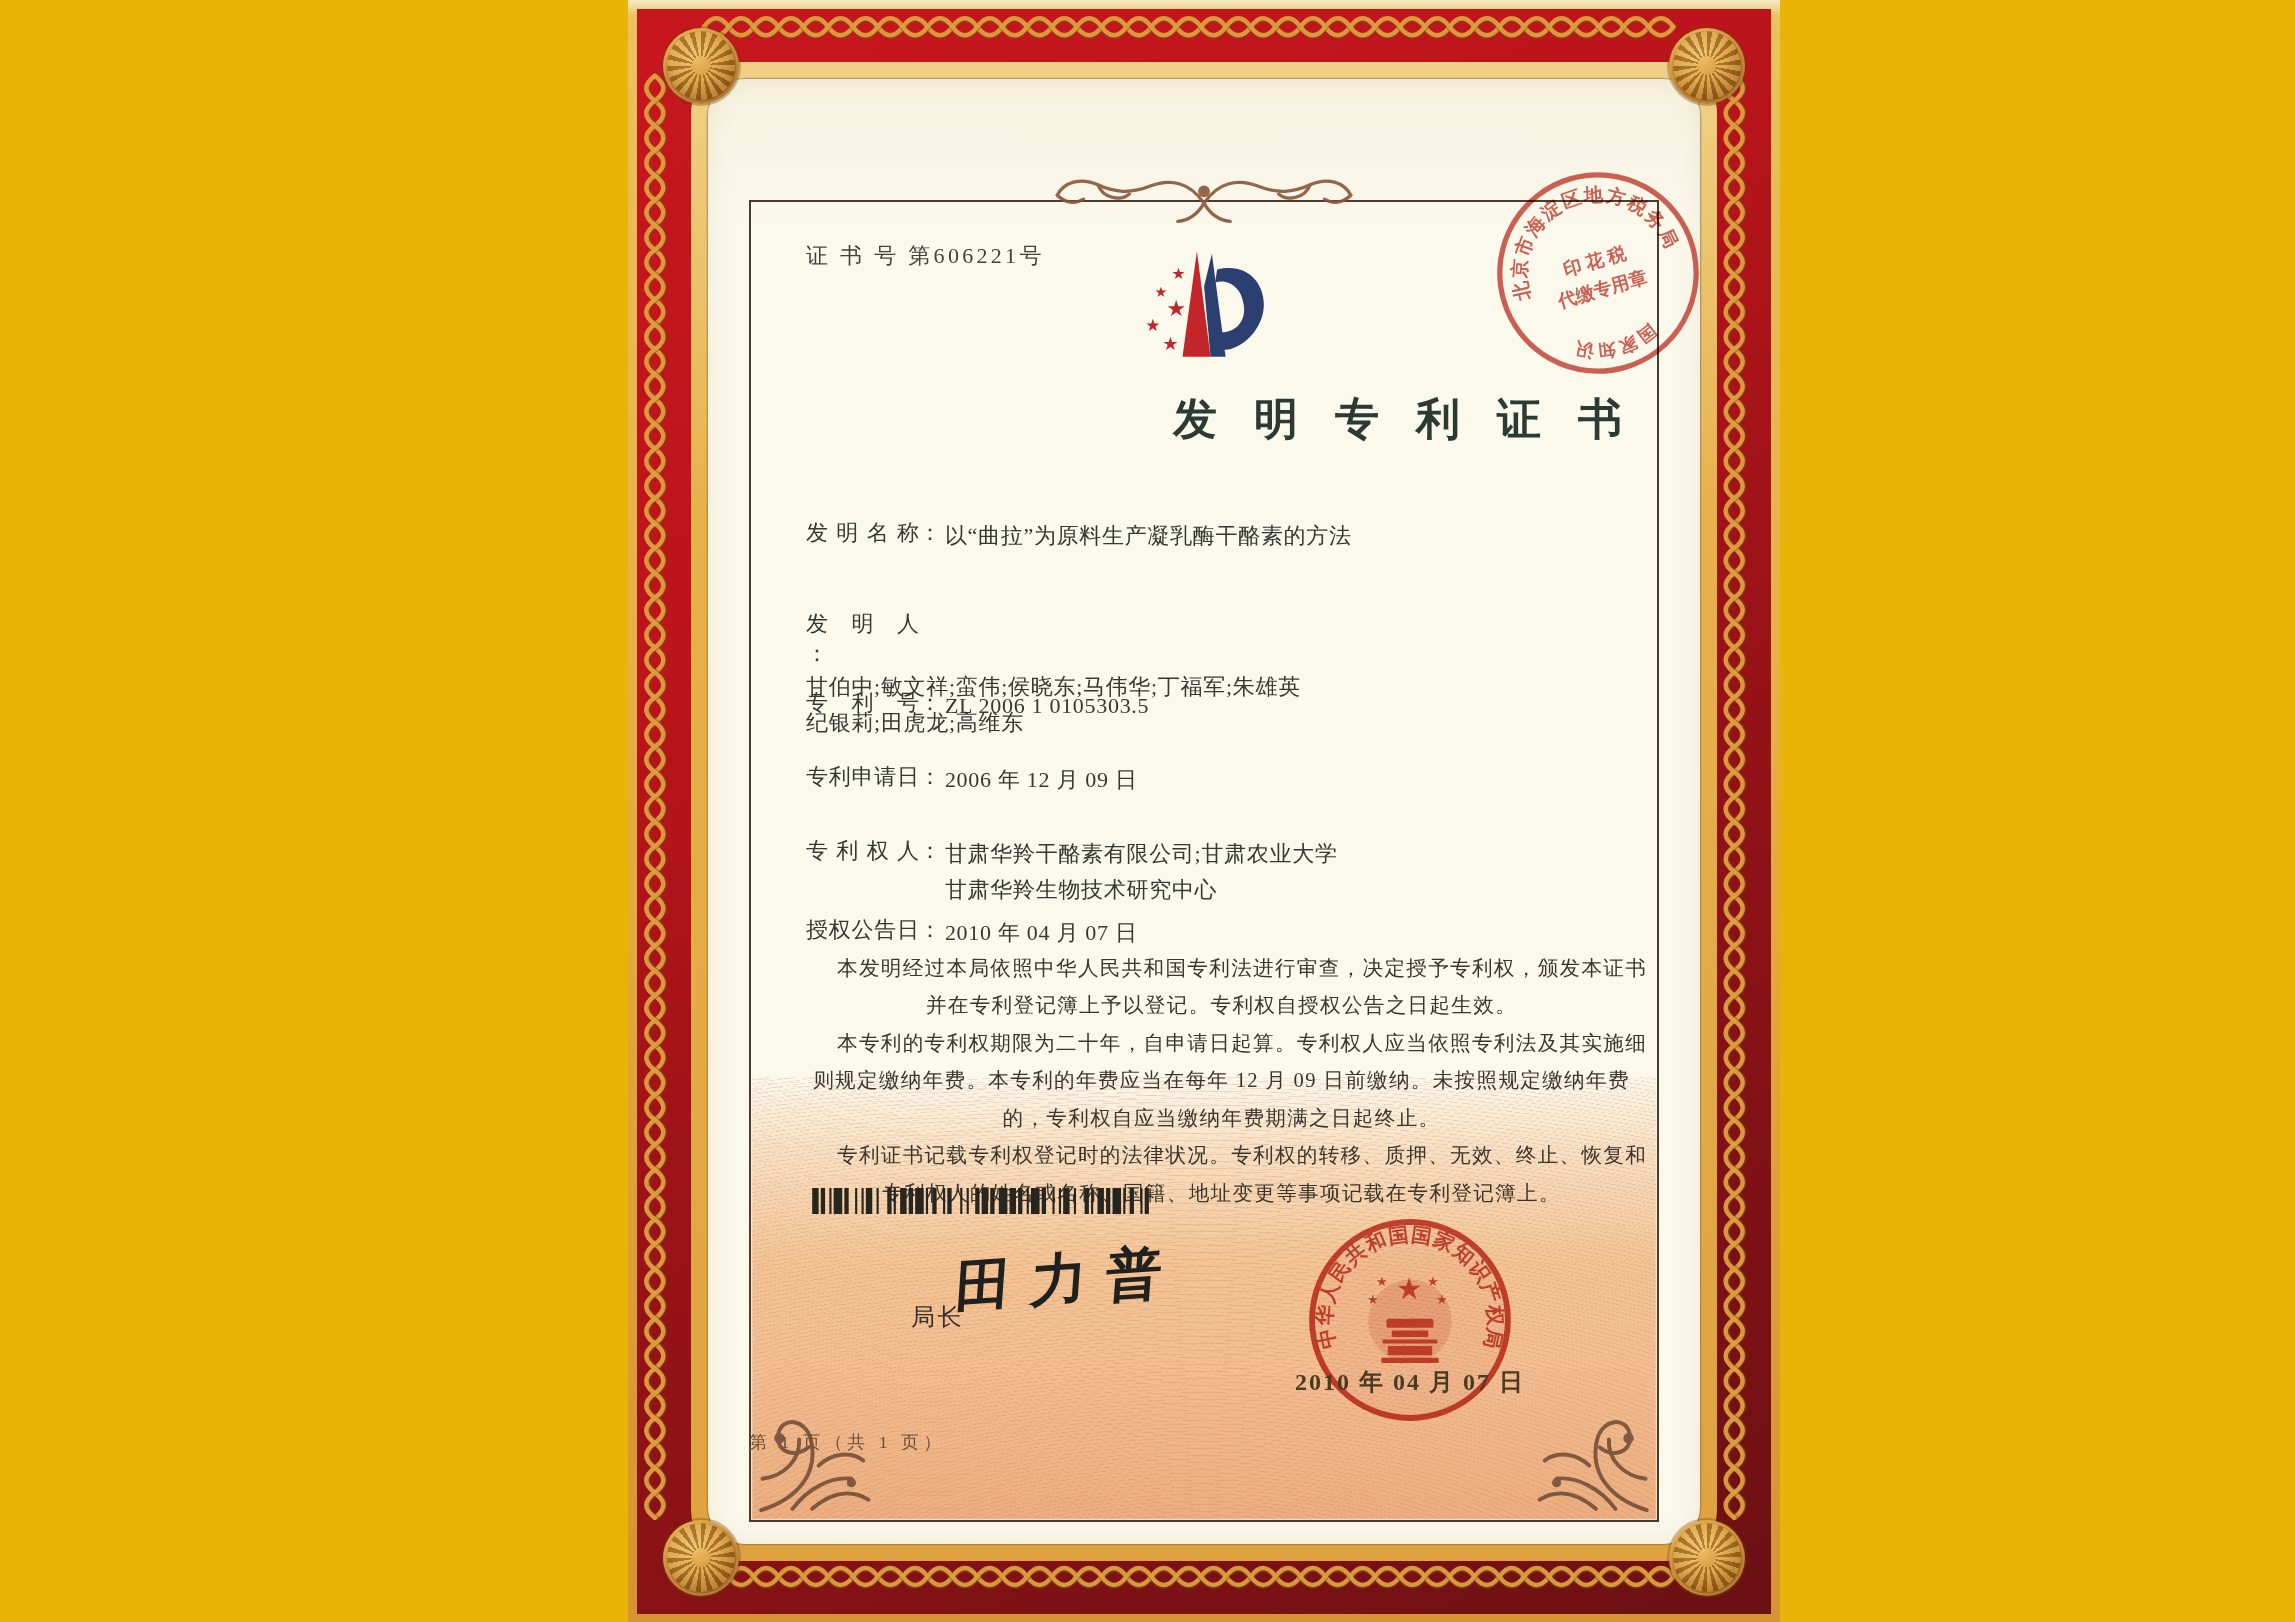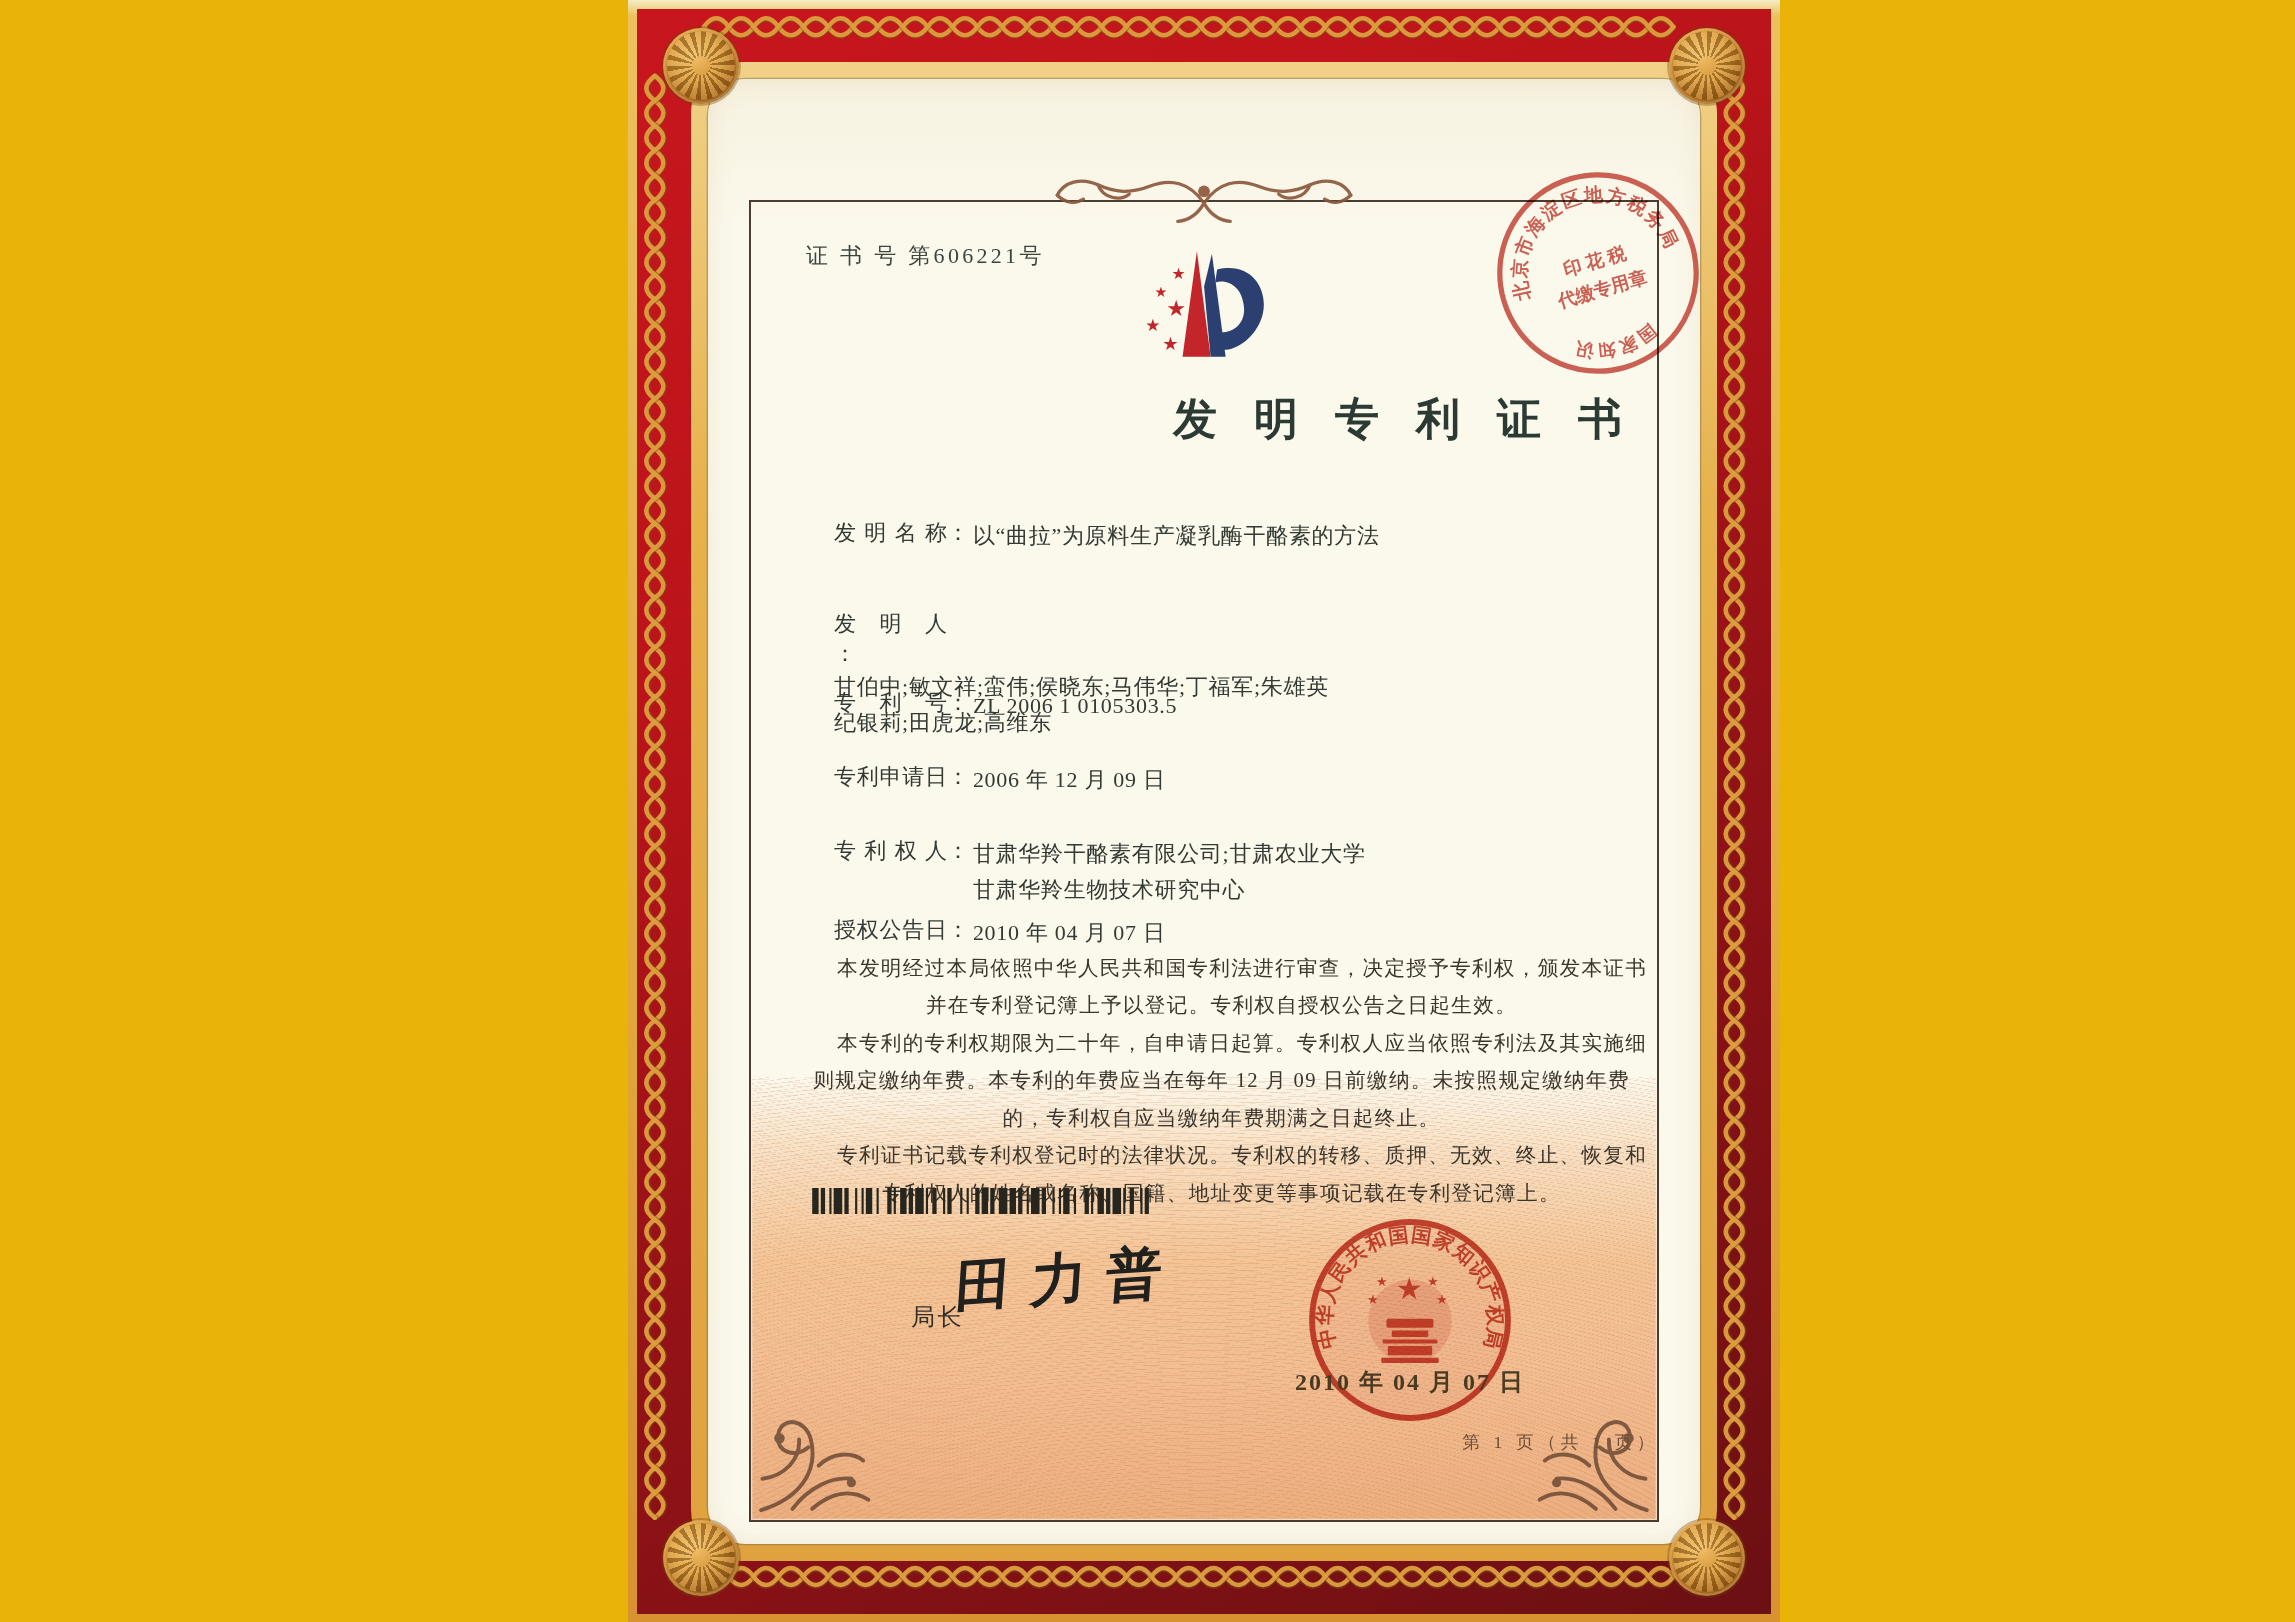--- a/index.html
+++ b/index.html
@@ -36,40 +36,40 @@
          box-shadow:inset 0 0 0 1.3px rgba(255,252,240,.55), 0 0 0 1.3px rgba(255,252,240,.5);}
   .corner-flourish{position:absolute;bottom:3.9px;opacity:.85;}
   .fl-left{left:3.9px;} .fl-right{right:3.9px;transform:scaleX(-1);}
 
   .cert-no{position:absolute;left:178px;top:241px;font-size:22px;letter-spacing:3.3px;color:#3D443E;}
   .logo{position:absolute;left:503px;top:247px;}
   .title{position:absolute;left:121px;width:910px;top:390px;margin:0;text-align:right;
          font-size:44px;font-weight:700;color:#2B3A33;letter-spacing:37px;padding-left:37px;box-sizing:border-box;}
 
   .field-row{position:absolute;left:178px;display:flex;align-items:flex-start;
-         font-size:22px;color:#333A33;margin-left:28px;}
+         font-size:22px;color:#333A33;}
   .field-label{display:inline-block;width:113px;text-align:justify;text-align-last:justify;flex:none;}
   .field-colon{flex:none;margin-right:3.9px;}
   .field-value{white-space:pre-line;line-height:1.62;letter-spacing:0.7px;}
   .r1{top:518px;} .r2{top:609px;flex-direction:column;} .r3{top:688px;} .r4{top:762px;} .r5{top:836px;} .r6{top:915px;}
 
   .paragraphs{position:absolute;left:164px;top:950px;width:859px;font-size:20.6px;color:#3B352C;
          line-height:1.82;letter-spacing:1.3px;}
   .paragraphs p{margin:0;text-indent:2em;text-align:center;}
 
   .barcode{position:absolute;left:183px;top:1188px;}
   .sig-label{position:absolute;left:283px;top:1301px;font-size:24px;color:#33302a;letter-spacing:2.6px;}
   .sig-name{position:absolute;left:327px;top:1242px;font-size:56px;font-weight:600;color:#20201e;
          letter-spacing:19.6px;transform:rotate(-4deg) skewX(-8deg);}
 
   .issue-seal{position:absolute;left:671px;top:1209px;mix-blend-mode:multiply;}
   .seal-date{position:absolute;left:664px;top:1366px;width:236px;text-align:center;
          font-size:24px;font-weight:700;color:#4A3A22;letter-spacing:2px;z-index:8;}
   .tax-stamp{position:absolute;left:862px;top:165px;transform:rotate(-16deg);mix-blend-mode:multiply;}
-  .footer-page{position:absolute;left:121px;width:910px;top:1430px;text-align:right;
+  .footer-page{position:absolute;left:121px;width:910px;top:1430px;text-align:left;
          font-size:17.7px;color:#6E4F38;letter-spacing:4.6px;}
   .top-ornament{position:absolute;left:424px;top:169px;}
 </style>
 </head>
 <body>
 
 <div class="stage">
   <div class="certificate">
 
     <div class="red-band">

